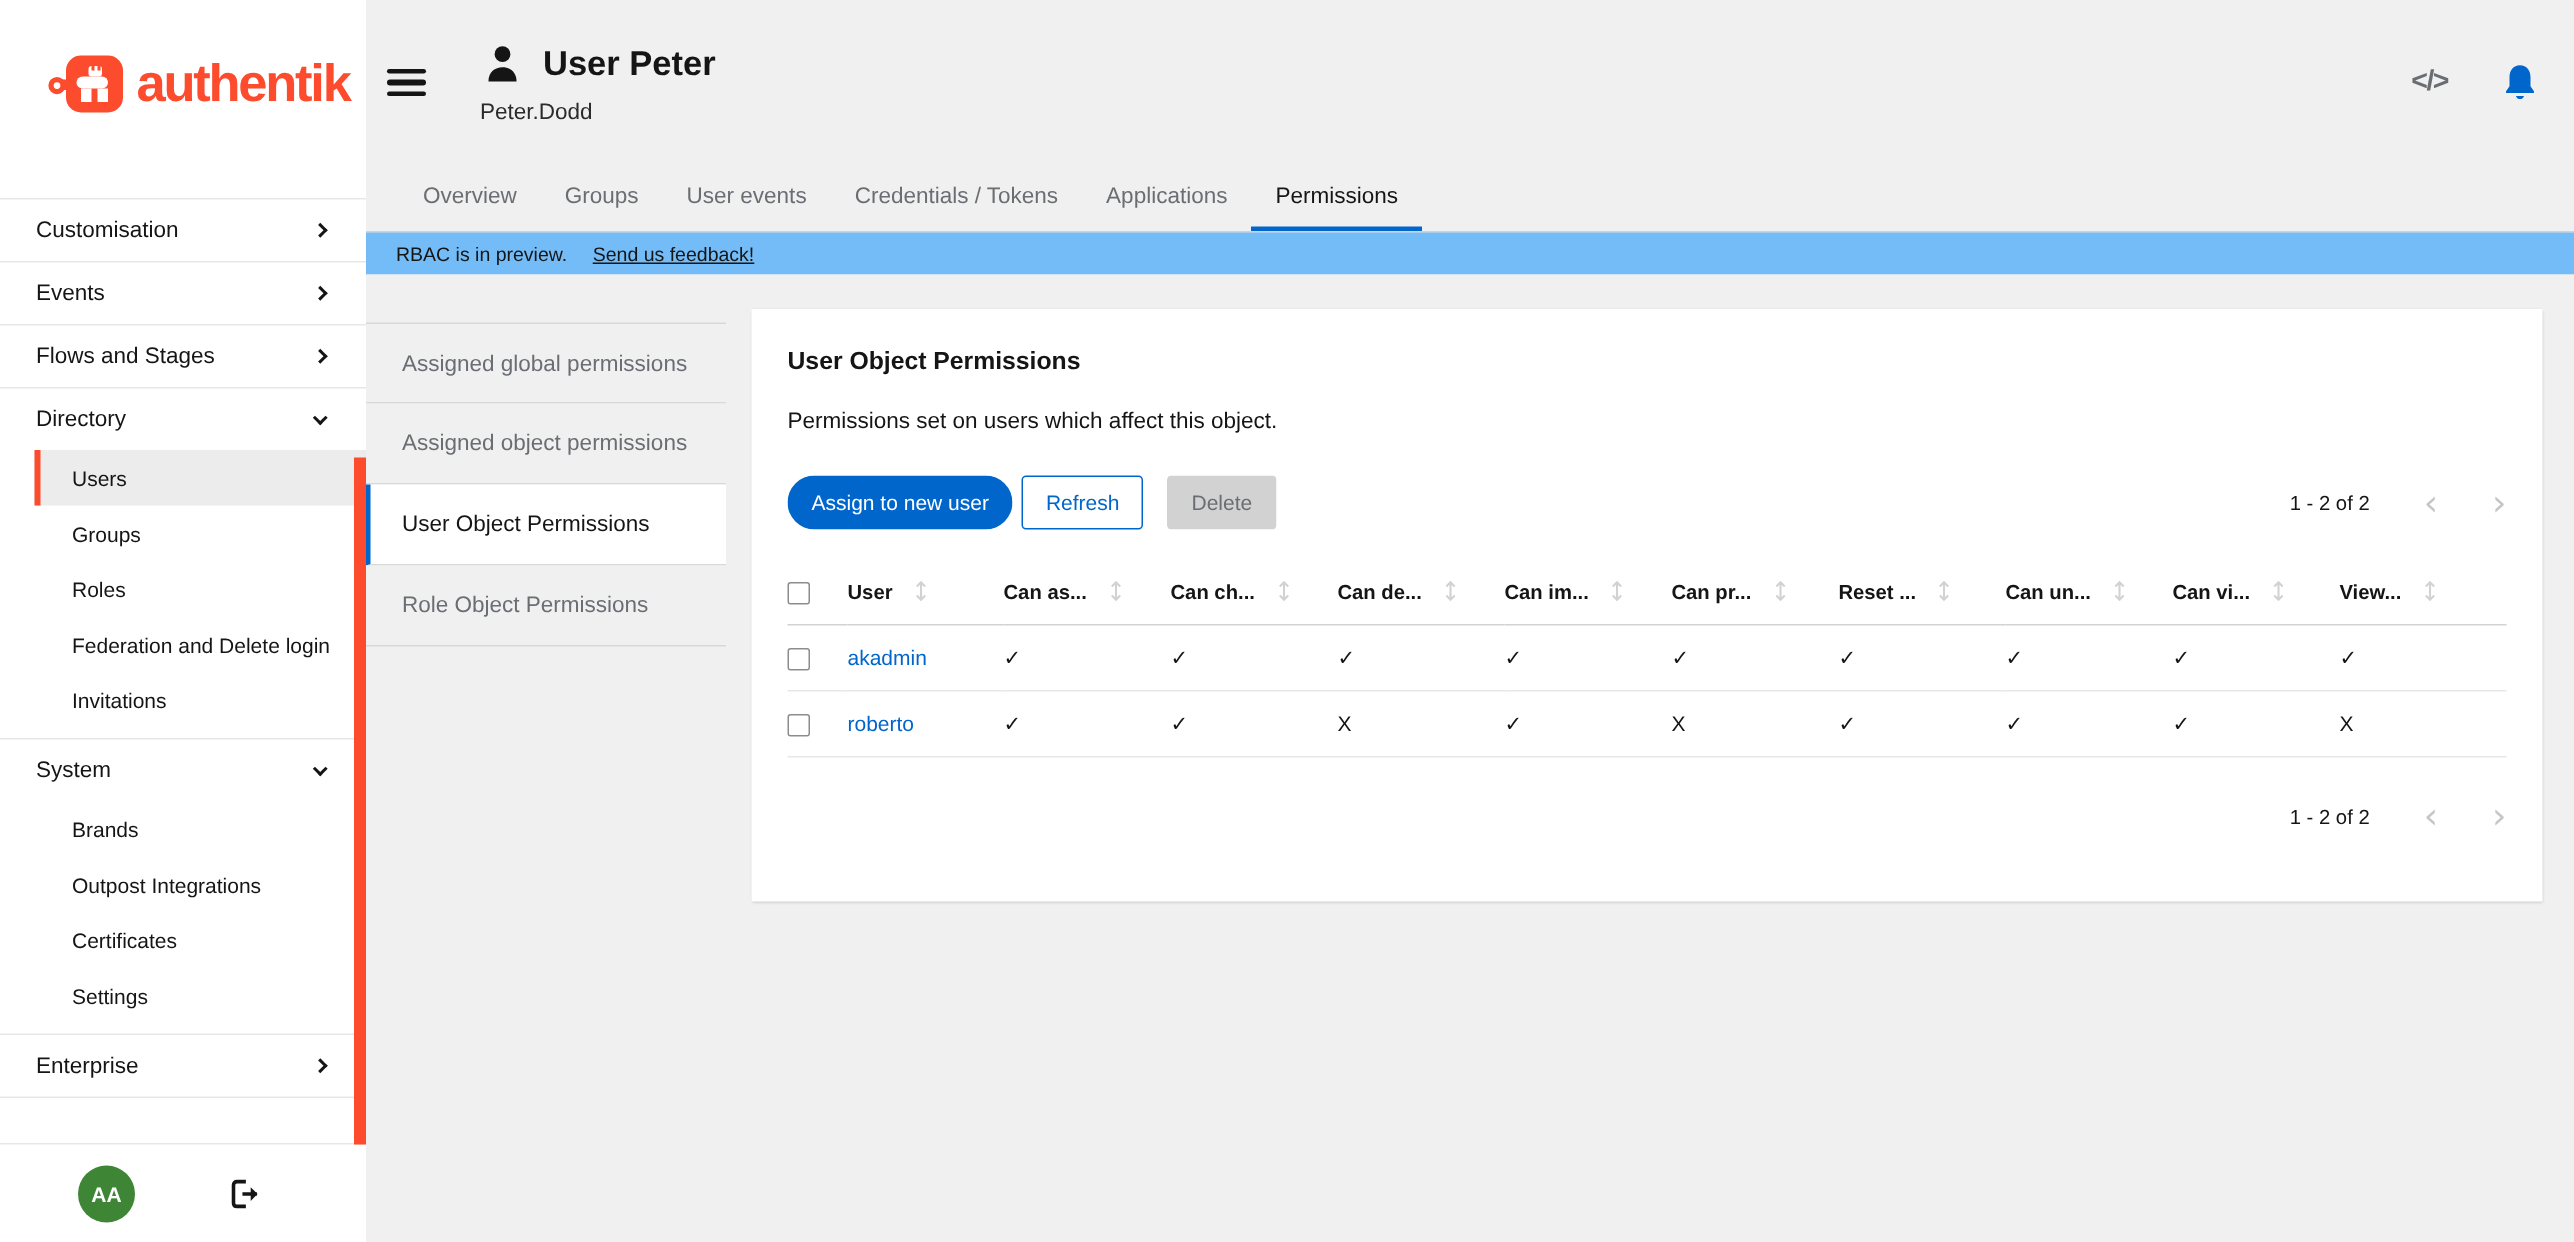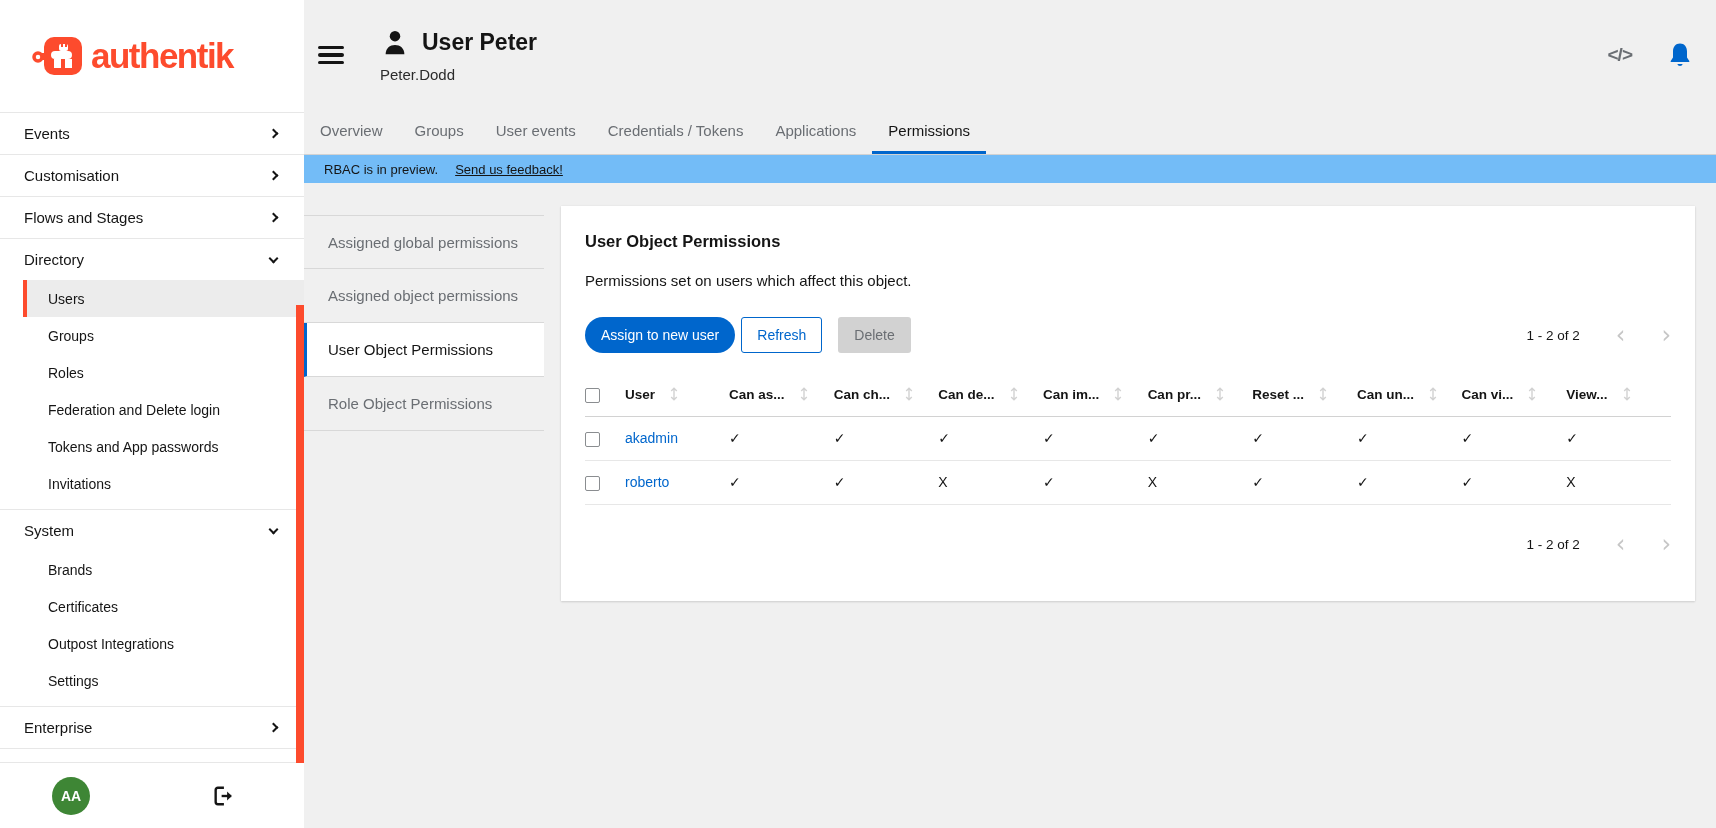--- a/index.html
+++ b/index.html
@@ -1,21 +1,21 @@
 <!DOCTYPE html>
 <html><head>
 <meta charset="utf-8">
 <style>
   * { margin:0; padding:0; box-sizing:border-box; }
   html,body { width:1716px; height:828px; overflow:hidden; }
   body { font-family:"Liberation Sans","DejaVu Sans",sans-serif; color:#151515; background:#f0f0f0; }
   .app { display:flex; width:1716px; height:828px; }
 
   
-  .sidebar { width:304px; background:#fff; display:flex; flex-direction:column; position:relative; flex-shrink:0; }
+  .sidebar { width:244px; background:#fff; display:flex; flex-direction:column; position:relative; flex-shrink:0;gap:20px; }
   .scroll-thumb { position:absolute; top:305px; right:0; width:8px; height:458px; background:#fd4b2d; z-index:6; }
   .logo-area { height:112px; display:flex; align-items:center; padding-left:32px; flex-shrink:0; }
   .logo-text { font-size:35px; font-weight:bold; color:#fd4b2d; letter-spacing:-1.5px; margin-left:5px; }
   .nav { flex:1; border-top:1px solid #e7e7e7; overflow:hidden; }
   .nav-group { border-bottom:1px solid #e7e7e7; }
   .nav-head { height:41px; display:flex; align-items:center; justify-content:space-between; padding:0 27px 0 24px; font-size:15px; color:#151515; cursor:pointer; }
   .chev { display:inline-block; width:7px; height:7px; border-right:2.5px solid #151515; border-bottom:2.5px solid #151515; }
   .chev.right { transform:rotate(-45deg); }
   .chev.down { transform:rotate(45deg); margin-top:-3px; }
   .nav-children { padding-bottom:7px; }
@@ -31,21 +31,21 @@
   .hamburger { width:26px; display:flex; flex-direction:column; gap:4px; cursor:pointer; }
   .hamburger span { display:block; height:3.5px; background:#151515; border-radius:2px; }
   .head-block { margin-left:36px; }
   .head-title-row { display:flex; align-items:center; gap:12px; }
   .head-title { font-size:23px; font-weight:600; color:#151515; }
   .head-sub { font-size:15px; color:#2b2b2b; margin-top:8px; }
   .head-icons { margin-left:auto; display:flex; align-items:center; gap:36px; }
   .code-icon { font-size:19px; font-weight:bold; color:#6a6e73; letter-spacing:-1px; cursor:pointer; }
   .bell-icon { cursor:pointer; display:flex; }
 
-  .tabs-row { height:45px; background:#f0f0f0; display:flex; align-items:stretch; padding-left:0; border-bottom:1px solid #d2d2d2; flex-shrink:0; }
+  .tabs-row { height:45px; background:#f0f0f0; display:flex; align-items:stretch; padding-left:22px; border-bottom:1px solid #d2d2d2; flex-shrink:0; }
   .tab { padding:0 16px; display:flex; align-items:center; font-size:15px; color:#6a6e73; border-bottom:3px solid transparent; cursor:pointer; }
   .tab.active { color:#151515; border-bottom-color:#0066cc; font-weight:500; }
 
   .banner { height:28px; background:#73bcf7; display:flex; align-items:center; padding-left:20px; font-size:13px; color:#151515; flex-shrink:0; }
   .banner-link { color:#151515; text-decoration:underline; margin-left:17px; cursor:pointer; }
 
   
   .content { flex:1; display:flex; align-items:flex-start; background:#f0f0f0; min-height:0; }
   .subnav { width:240px; margin-top:32px; flex-shrink:0; }
   .subnav-item { height:54px; display:flex; align-items:center; padding-left:24px; font-size:15px; color:#6a6e73; border-bottom:1px solid #d8d8d8; background:#f0f0f0; cursor:pointer; }
@@ -91,59 +91,58 @@
         <rect x="33" y="11" width="2" height="4" fill="#fd4b2d"></rect>
         <rect x="22" y="27" width="7" height="9" fill="#ffffff"></rect>
         <rect x="33" y="27" width="7" height="9" fill="#ffffff"></rect>
       </svg>
       <span class="logo-text">authentik</span>
     </div>
 
     <nav class="nav">
       <div class="nav-group">
         <div class="nav-head">
+          <span>Customisation</span>
+          <span class="chev right"></span>
+        </div>
+      </div>
+      <div class="nav-group">
+        <div class="nav-head">
           <span>Events</span>
-          <span class="chev right"></span>
-        </div>
-      </div>
-      <div class="nav-group">
-        <div class="nav-head">
-          <span>Customisation</span>
           <span class="chev right"></span>
         </div>
       </div>
       <div class="nav-group">
         <div class="nav-head">
           <span>Flows and Stages</span>
           <span class="chev right"></span>
         </div>
       </div>
       <div class="nav-group">
         <div class="nav-head">
           <span>Directory</span>
           <span class="chev down"></span>
         </div>
         <div class="nav-children">
           <div class="nav-sub active">Users</div>
           <div class="nav-sub">Groups</div>
           <div class="nav-sub">Roles</div>
           <div class="nav-sub">Federation and Delete login</div>
-          <div class="nav-sub">Tokens and App passwords</div>
           <div class="nav-sub">Invitations</div>
         </div>
       </div>
       <div class="nav-group">
         <div class="nav-head">
           <span>System</span>
           <span class="chev down"></span>
         </div>
         <div class="nav-children">
           <div class="nav-sub">Brands</div>
+          <div class="nav-sub">Outpost Integrations</div>
           <div class="nav-sub">Certificates</div>
-          <div class="nav-sub">Outpost Integrations</div>
           <div class="nav-sub">Settings</div>
         </div>
       </div>
       <div class="nav-group">
         <div class="nav-head">
           <span>Enterprise</span>
           <span class="chev right"></span>
         </div>
       </div>
     </nav>

